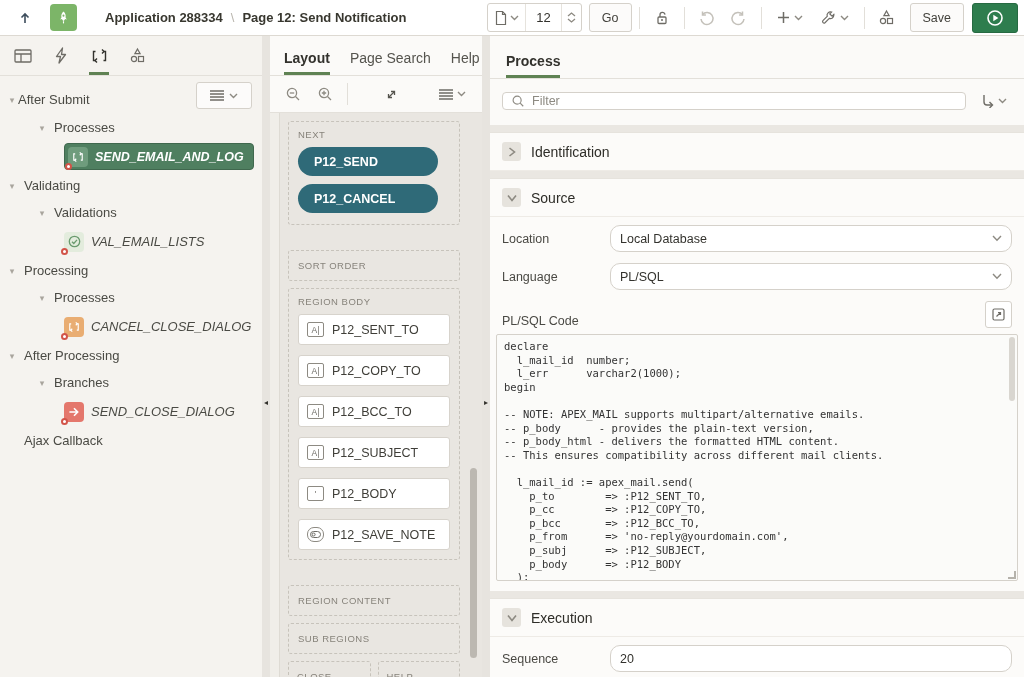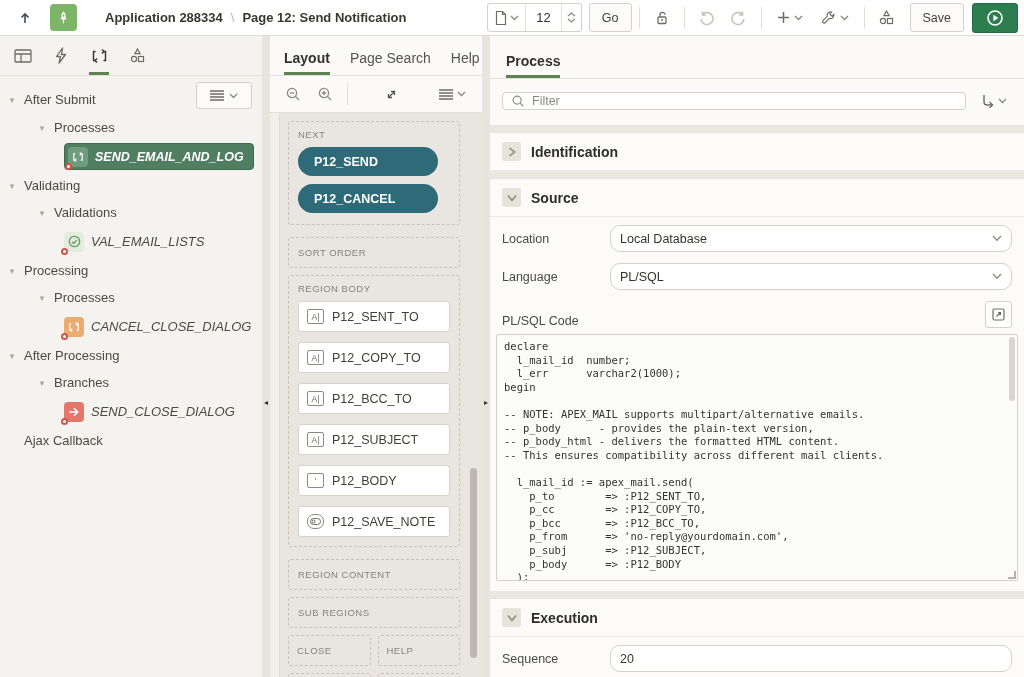--- a/index.html
+++ b/index.html
@@ -51,21 +51,21 @@
   .mid-panel { width:212px; flex:0 0 auto; display:flex; flex-direction:column; background:#e9e6e1; }
   .mid-tabs { height:40px; background:#fbfaf8; border-bottom:1px solid #e3e0da; display:flex; align-items:flex-end; padding-left:14px; gap:20px; flex:0 0 auto;}
   .mtab { padding-bottom:9px; font-size:14px; color:#55544e; cursor:pointer; position:relative; white-space:nowrap; }
   .mtab.active { color:#33322d; font-weight:700; }
   .mtab.active::after { content:""; position:absolute; bottom:0; left:0; right:0; height:3px; background:#5f8253; }
   .mid-toolbar { height:37px; background:#fbfaf8; border-bottom:1px solid #e3e0da; display:flex; align-items:center; padding:0 8px; gap:2px; flex:0 0 auto;}
   .mid-toolbar .sp { flex:1; }
   .canvas { flex:1; position:relative; display:flex; overflow:hidden; }
   .gutter { width:10px; background:#f0eee9; border-right:1px solid #dedbd4; flex:0 0 auto; }
   .canvas-content { flex:1; padding:8px 22px 0 8px; }
-  .dash-box { border:1px dashed #c7c3bb; border-radius:3px; padding:7px 9px 9px 9px; margin-bottom:12px; }
+  .dash-box { border:1px dashed #c7c3bb; border-radius:3px; padding:7px 9px 9px 9px; margin-bottom:25px; }
   .dash-label { font-size:9.5px; letter-spacing:.5px; color:#87837b; margin-bottom:7px; }
   .dash-only { padding:9px 9px; margin-bottom:7px; border:1px dashed #c7c3bb; border-radius:3px;}
   .dash-only .dash-label { margin-bottom:0; }
   .pill-btn { display:block; width:140px; background:#2f6a78; color:#fff; border:none; border-radius:15px; height:29px; text-align:left; padding:0 16px; font-size:12.5px; font-weight:700; margin-bottom:8px; cursor:pointer; font-family:inherit; }
   .item-card { width:100%; background:#fff; border:1px solid #d7d3cc; border-radius:3px; height:31px; display:flex; align-items:center; padding:0 8px; margin-bottom:10px; cursor:pointer; }
   .item-card:last-child { margin-bottom:0; }
   .item-ico { width:17px; height:15px; border:1px solid #8d8a82; border-radius:2px; display:flex; align-items:center; justify-content:center; font-size:8.5px; color:#6e6c66; margin-right:8px; flex:0 0 auto; }
   .item-label { font-size:12.5px; color:#3f3e38; white-space:nowrap; }
   .ph-row { display:flex; gap:7px; margin-bottom:7px; }
   .ph-btn { flex:1; border:1px dashed #c7c3bb; border-radius:3px; background:transparent; padding:9px 8px; font-size:9.5px; letter-spacing:.5px; color:#87837b; text-align:left; cursor:pointer; font-family:inherit;}
@@ -74,21 +74,21 @@
   
   .right-panel { flex:1; background:#eae7e2; display:flex; flex-direction:column; overflow:hidden; }
   .rp-tabs { height:43px; background:#fbfaf8; border-bottom:1px solid #e3e0da; display:flex; align-items:flex-end; padding-left:16px; flex:0 0 auto; }
   .rp-filter-row { background:#fbfaf8; padding:8px 10px 10px 12px; display:flex; align-items:center; gap:8px; flex:0 0 auto; }
   .filter-box { flex:1; height:18px; border:1px solid #d5d1ca; border-radius:4px; background:#fff; display:flex; align-items:center; padding:0 8px; gap:7px; }
   .filter-box input { border:none; outline:none; flex:1; font-size:12.5px; font-family:inherit; color:#33322d; background:transparent; }
   .filter-box input::placeholder { color:#8d8a82; }
   .chunk { background:#fcfbf9; margin-top:7px; }
   .sec-head { display:flex; align-items:center; gap:10px; padding:9px 12px; border-top:1px solid #e6e3dd; border-bottom:1px solid #eeebe6; }
   .sec-head .chev-btn { width:19px; height:19px; border-radius:3px; background:#e6e3dd; border:none; display:flex; align-items:center; justify-content:center; color:#8d8a82; cursor:pointer; }
-  .sec-title { font-size:14px; font-weight:700; color:#2e2d28; }
+  .sec-title { font-size:14px; font-weight:400; color:#2e2d28; }
   .frow { display:flex; align-items:center; padding:3px 12px; margin-top:5px; }
   .flabel { width:108px; flex:0 0 auto; font-size:12.5px; color:#4a4944; }
   .fctrl { flex:1; height:27px; border:1px solid #d5d1ca; border-radius:10px; background:#fff; display:flex; align-items:center; padding:0 9px; font-size:12.5px; color:#33322d; cursor:pointer; }
   .fctrl .val { flex:1; white-space:nowrap; overflow:hidden; }
   .fctrl .dd { color:#8d8a82; }
   .sq-btn { width:27px; height:27px; margin-left:6px; border:1px solid #d5d1ca; border-radius:3px; background:#fff; display:flex; align-items:center; justify-content:center; cursor:pointer; color:#6e6c66; flex:0 0 auto; }
   .code-label-row { display:flex; align-items:flex-end; justify-content:space-between; padding:4px 12px 4px 12px; margin-top:4px;}
   .code-wrap { margin:2px 6px 10px 6px; position:relative; }
   .code-area { width:100%; height:247px; background:#fbfbf9; border:1px solid #d5d1ca; border-radius:2px; font-family:"DejaVu Sans Mono", monospace; font-size:10.5px; line-height:13.6px; color:#333; padding:5px 14px 5px 7px; white-space:pre; overflow:hidden; }
   .code-scroll { position:absolute; top:3px; right:3px; width:6px; height:64px; background:#d9d6d0; border-radius:3px; }
@@ -231,21 +231,21 @@
         <svg width="14" height="11" viewBox="0 0 14 11">
             <path d="M0 1h14M0 4h14M0 7h14M0 10h14" stroke="#6e6c66" stroke-width="1.4"></path>
           </svg>
         <svg width="9" height="6" viewBox="0 0 9 6">
             <path d="M1 1l3.5 3.5L8 1" stroke="#8d8a82" stroke-width="1.4" fill="none"></path>
           </svg>
       </button>
 
       <div class="trow lvl0" style="margin-bottom:1px">
         <span class="tchev">▾</span>
-        <span style="margin-left:6px">After Submit</span>
+        <span style="">After Submit</span>
       </div>
       <div class="trow lvl1">
         <span class="tchev">▾</span>
         <span style="margin-left:6px">Processes</span>
       </div>
       <div class="trow lvl2" style="height:31px">
         <span class="sel-pill">
           <span class="node-icon">
             <svg width="12" height="12" viewBox="0 0 17 16">
                 <path d="M4.5 3.5h-2v9h2M12.5 3.5h2v9h-2" fill="none" stroke="#fff" stroke-width="1.6"></path>

